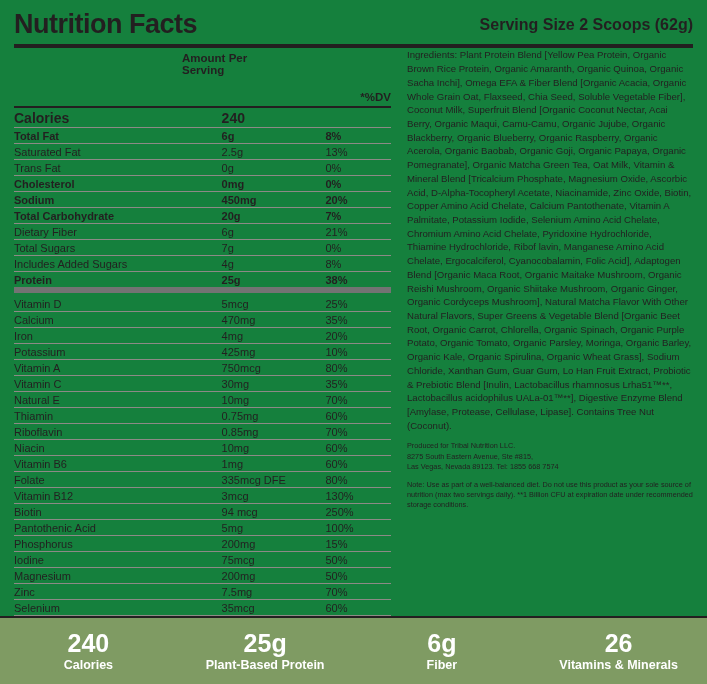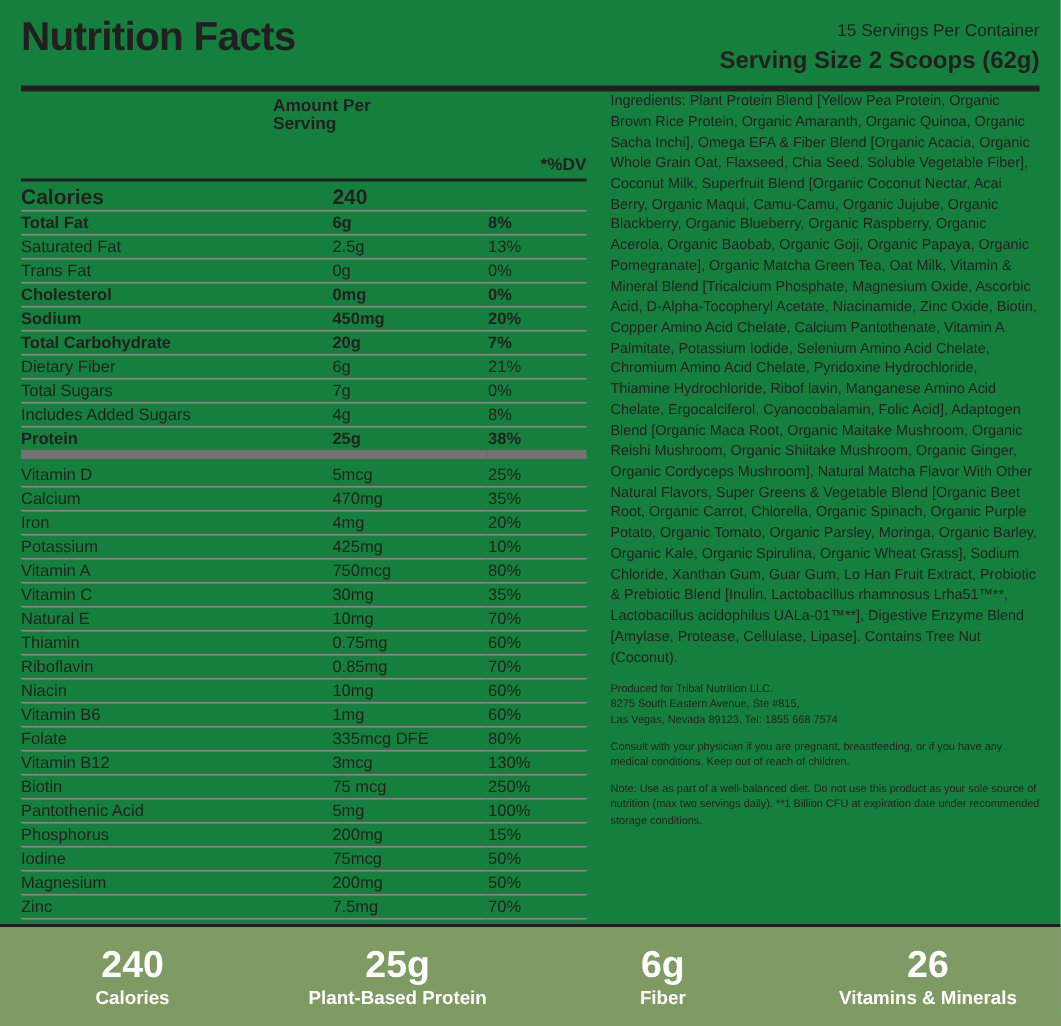--- a/index.html
+++ b/index.html
@@ -65,21 +65,20 @@
   .bottom-rule { position:absolute; left:0; bottom:66px; width:707px; height:2px; background:#231f20; }
 </style>
 </head>
 <body>
 
 <div class="page">
 
   <div class="header">
     <div class="title">Nutrition Facts</div>
     <div class="servings">
-      <div>15 Servings Per Container</div>
       <div class="size">Serving Size 2 Scoops (62g)</div>
     </div>
   </div>
 
   <div class="hr-thick"></div>
 
   <div class="main">
 
     <div class="left">
       <div class="amt-head">
@@ -208,21 +207,21 @@
               <td class="val">335mcg DFE</td>
               <td class="dv">80%</td>
             </tr>
             <tr class="line">
               <td class="name">Vitamin B12</td>
               <td class="val">3mcg</td>
               <td class="dv">130%</td>
             </tr>
             <tr class="line">
               <td class="name">Biotin</td>
-              <td class="val">75 mcg</td>
+              <td class="val">94 mcg</td>
               <td class="dv">250%</td>
             </tr>
             <tr class="line">
               <td class="name">Pantothenic Acid</td>
               <td class="val">5mg</td>
               <td class="dv">100%</td>
             </tr>
             <tr class="line">
               <td class="name">Phosphorus</td>
               <td class="val">200mg</td>
@@ -277,21 +276,20 @@
       </table>
 
       <div class="footnote">*The % Daily Value (DV) tells you how much a nutrient in a serving of food contributes to a daily diet. 2,000 calories a day is used for general nutrition advice.</div>
     </div>
 
     <div class="right">
       <div class="ingredients">Ingredients: Plant Protein Blend [Yellow Pea Protein, Organic Brown Rice Protein, Organic Amaranth, Organic Quinoa, Organic Sacha Inchi], Omega EFA &amp; Fiber Blend [Organic Acacia, Organic Whole Grain Oat, Flaxseed, Chia Seed, Soluble Vegetable Fiber], Coconut Milk, Superfruit Blend [Organic Coconut Nectar, Acai Berry, Organic Maqui, Camu-Camu, Organic Jujube, Organic Blackberry, Organic Blueberry, Organic Raspberry, Organic Acerola, Organic Baobab, Organic Goji, Organic Papaya, Organic Pomegranate], Organic Matcha Green Tea, Oat Milk, Vitamin &amp; Mineral Blend [Tricalcium Phosphate, Magnesium Oxide, Ascorbic Acid, D-Alpha-Tocopheryl Acetate, Niacinamide, Zinc Oxide, Biotin, Copper Amino Acid Chelate, Calcium Pantothenate, Vitamin A Palmitate, Potassium Iodide, Selenium Amino Acid Chelate, Chromium Amino Acid Chelate, Pyridoxine Hydrochloride, Thiamine Hydrochloride, Ribof lavin, Manganese Amino Acid Chelate, Ergocalciferol, Cyanocobalamin, Folic Acid], Adaptogen Blend [Organic Maca Root, Organic Maitake Mushroom, Organic Reishi Mushroom, Organic Shiitake Mushroom, Organic Ginger, Organic Cordyceps Mushroom], Natural Matcha Flavor With Other Natural Flavors, Super Greens &amp; Vegetable Blend [Organic Beet Root, Organic Carrot, Chlorella, Organic Spinach, Organic Purple Potato, Organic Tomato, Organic Parsley, Moringa, Organic Barley, Organic Kale, Organic Spirulina, Organic Wheat Grass], Sodium Chloride, Xanthan Gum, Guar Gum, Lo Han Fruit Extract, Probiotic &amp; Prebiotic Blend [Inulin, Lactobacillus rhamnosus Lrha51™**, Lactobacillus acidophilus UALa-01™**], Digestive Enzyme Blend [Amylase, Protease, Cellulase, Lipase]. Contains Tree Nut (Coconut).</div>
       <div class="rsmall p2" style="white-space:pre-line;">Produced for Tribal Nutrition LLC.
 8275 South Eastern Avenue, Ste #815,
 Las Vegas, Nevada 89123. Tel: 1855 668 7574</div>
-      <div class="rsmall p3">Consult with your physician if you are pregnant, breastfeeding, or if you have any medical conditions. Keep out of reach of children.</div>
       <div class="rsmall p4">Note: Use as part of a well-balanced diet. Do not use this product as your sole source of nutrition (max two servings daily). **1 Billion CFU at expiration date under recommended storage conditions.</div>
     </div>
   </div>
 
   <div class="bottom-rule"></div>
 
   <div class="footer">
     <div class="fcell">
       <div class="fnum">240</div>
       <div class="flabel">Calories</div>

